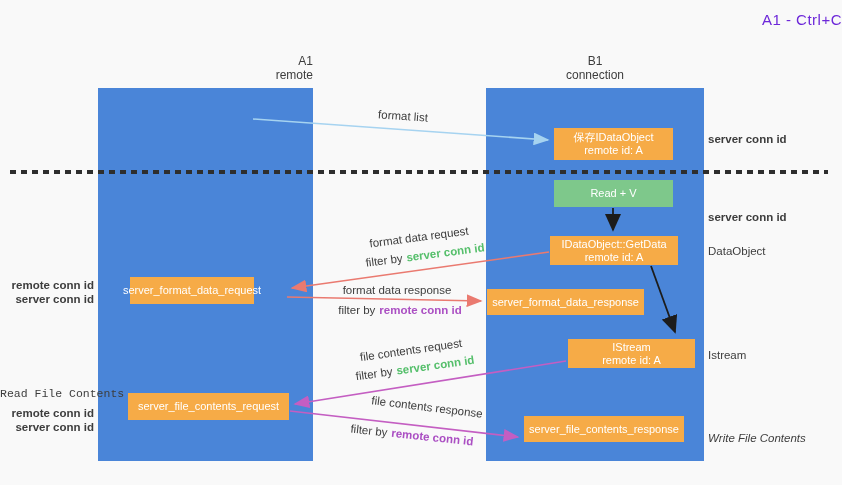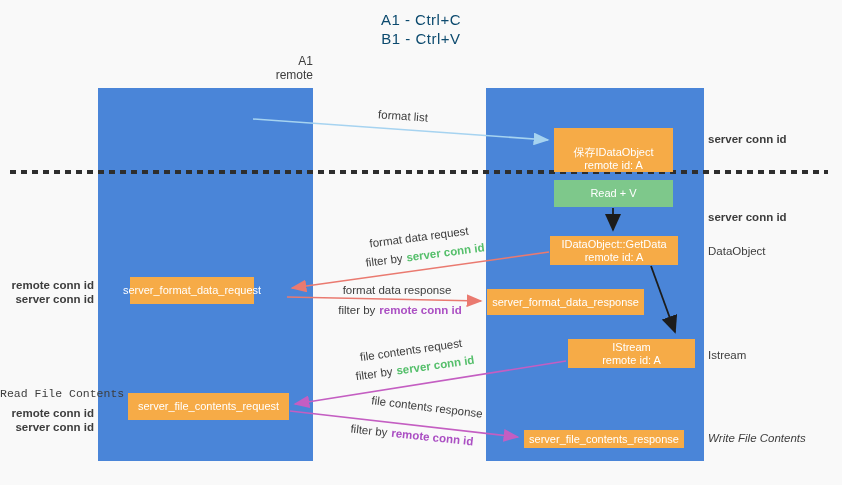--- a/index.html
+++ b/index.html
@@ -1,48 +1,48 @@
 <!DOCTYPE html>
 <html><head>
 <meta charset="utf-8">
 <style>
   html,body{margin:0;padding:0;}
   body{background:#f9f9f9;font-family:"Liberation Sans",sans-serif;}
   .stage{position:relative;width:842px;height:485px;background:#f9f9f9;overflow:hidden;}
 
-  .title{position:absolute;left:0;top:10px;width:842px;text-align:center;
-         font-size:15px;line-height:19px;color:#0c4a6e;letter-spacing:.5px;}
+  .title{position:absolute;left:0;top:10px;width:842px;text-align:right;
+         font-size:15px;line-height:19px;color:#6d28d9;letter-spacing:.5px;}
 
   .col-header{position:absolute;text-align:center;font-size:12px;line-height:14px;color:#3d3d3d;}
   .col-header.left{left:98px;top:54px;width:215px;text-align:right;}
   .col-header.right{left:486px;top:54px;width:218px;}
 
   .lifeline{position:absolute;top:88px;height:373px;background:#4a85d8;}
   .lifeline.a1{left:98px;width:215px;}
   .lifeline.b1{left:486px;width:218px;}
 
   .arrows{position:absolute;left:0;top:0;width:842px;height:485px;pointer-events:none;}
 
   .divider{position:absolute;left:10px;top:170px;width:818px;height:4px;
            background:repeating-linear-gradient(to right,#2e2e2e 0 6px,transparent 6px 11px);}
 
   .box{position:absolute;display:flex;flex-direction:column;align-items:center;justify-content:center;
        color:#fff;font-size:11px;line-height:13px;text-align:center;white-space:nowrap;}
   .box.green{background:#7ec88b;}
   .box.orange{background:#f6ab47;}
 
   .b-ctrl-c{left:137px;top:105px;width:116px;height:28px;}
-  .b-save{left:554px;top:128px;width:119px;height:44px;justify-content:flex-end;}
+  .b-save{left:554px;top:128px;width:119px;height:32px;}
   .b-ctrl-v{left:554px;top:180px;width:119px;height:27px;}
   .b-getdata{left:550px;top:236px;width:128px;height:29px;}
   .b-fmt-req{left:130px;top:277px;width:124px;height:27px;}
   .b-fmt-resp{left:487px;top:289px;width:157px;height:26px;}
   .b-istream{left:568px;top:339px;width:127px;height:29px;}
   .b-file-req{left:128px;top:393px;width:161px;height:27px;}
-  .b-file-resp{left:524px;top:430px;width:160px;height:18px;}
+  .b-file-resp{left:524px;top:416px;width:160px;height:26px;}
 
   .mlabel{position:absolute;font-size:11.5px;color:#3d3d3d;white-space:nowrap;
           transform:translateX(-50%);}
   .mlabel .gap{display:inline-block;width:4px;}
   .rot-up7{transform:translateX(-50%) rotate(-7.5deg);}
   .rot-up8{transform:translateX(-50%) rotate(-8deg);}
   .rot-dn4{transform:translateX(-50%) rotate(4deg);}
   .rot-dn7{transform:translateX(-50%) rotate(7deg);}
   .rot-dn6{transform:translateX(-50%) rotate(6deg);}
 
@@ -52,26 +52,29 @@
   .side-r{position:absolute;left:708px;font-size:11.5px;white-space:nowrap;color:#3d3d3d;}
   .side-l{position:absolute;left:0;width:94px;text-align:right;font-size:11.5px;white-space:nowrap;color:#3d3d3d;}
 </style>
 </head>
 <body>
 
 <div class="stage">
 
   <div class="title">
     <div>A1 - Ctrl+C</div>
-    <div>B1 - Ctrl+V</div>
   </div>
 
   <div class="col-header left">
     <div>A1</div>
     <div>remote</div>
+  </div>
+  <div class="col-header right">
+    <div>B1</div>
+    <div>connection</div>
   </div>
 
   <div class="lifeline a1"></div>
   <div class="lifeline b1"></div>
 
   <svg class="arrows" viewBox="0 0 842 485">
     <defs>
       <marker id="m-blue" markerWidth="10" markerHeight="8" refX="9" refY="4" orient="auto">
         <path d="M0,0 L10,4 L0,8 z" fill="#a6d3f0"></path>
       </marker>

